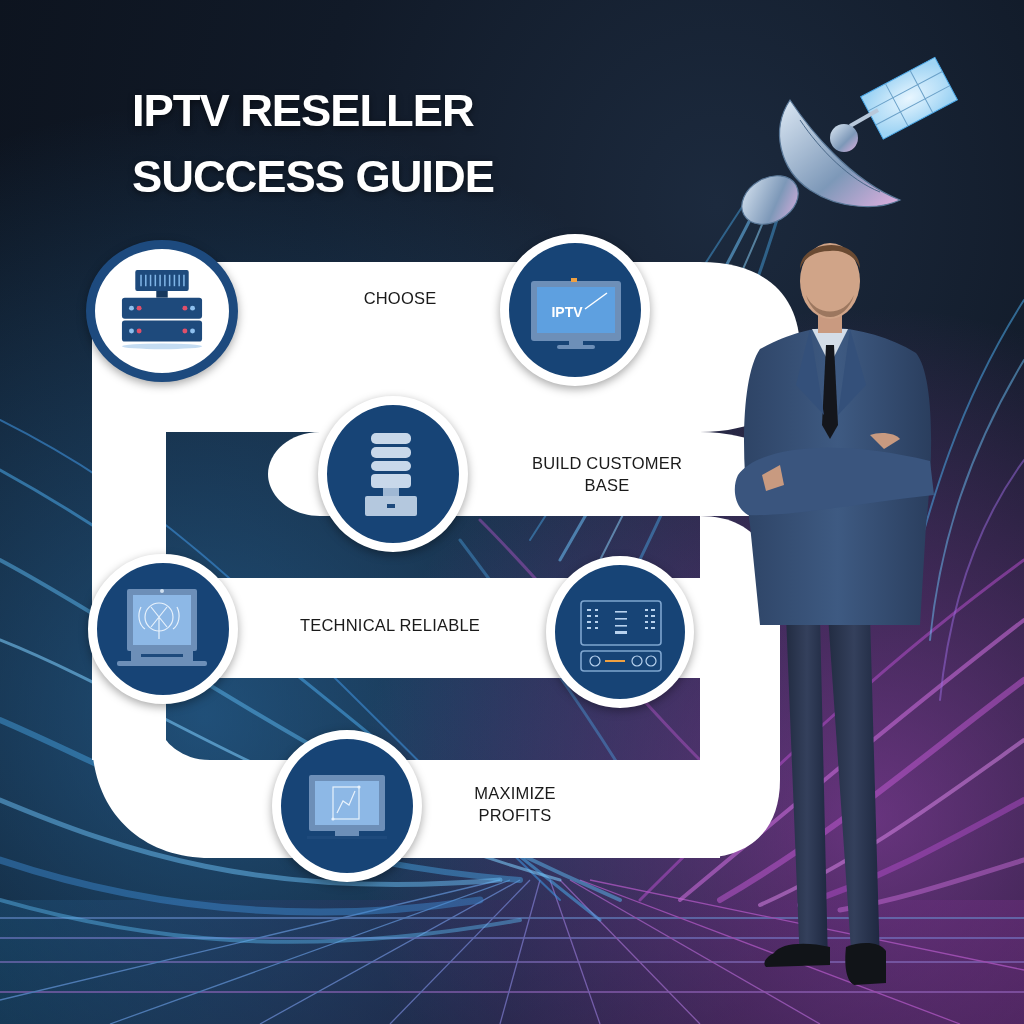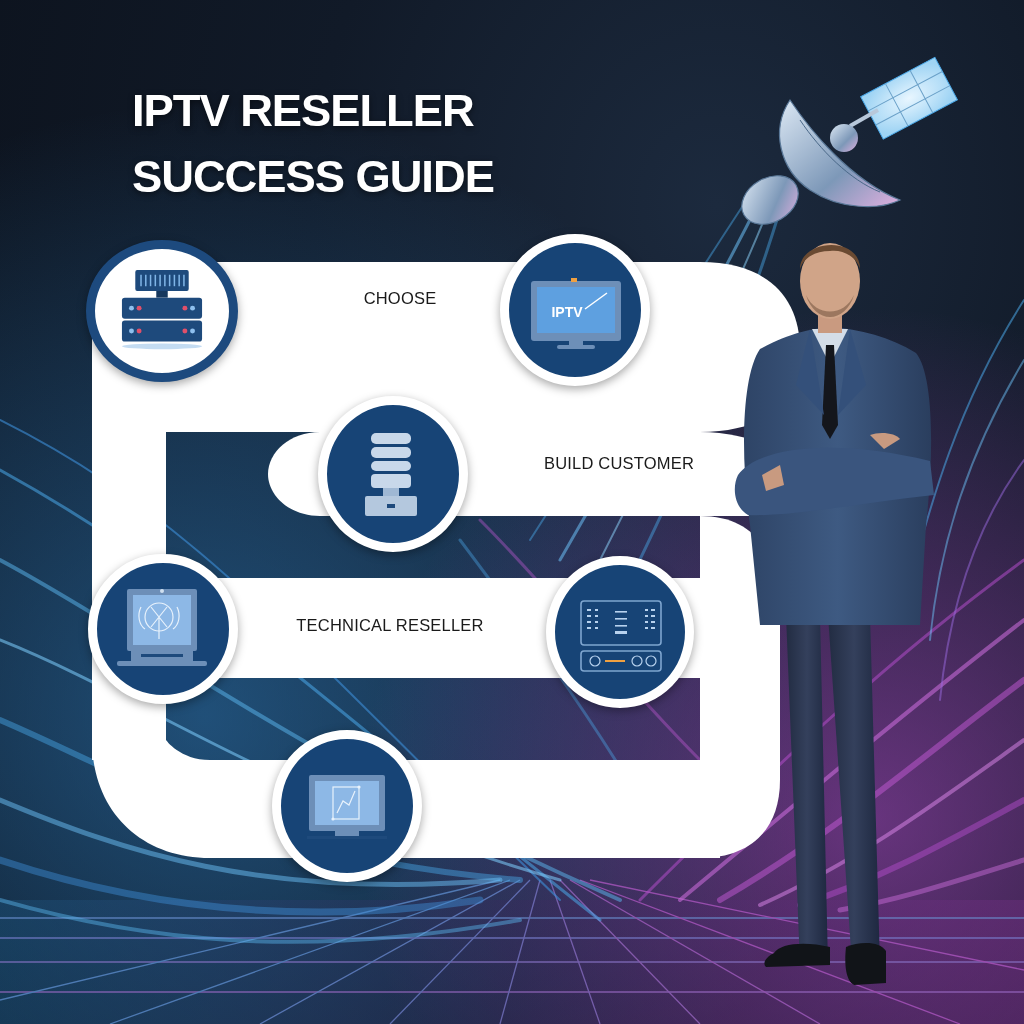--- a/index.html
+++ b/index.html
@@ -110,25 +110,30 @@
   </svg>
 
   <div class="title">
     <span class="l">IPTV RESELLER</span>
     <span class="l">SUCCESS GUIDE</span>
   </div>
 
   <div class="label" style="left:300px;top:287px;width:200px;text-align:center;">
     <div>CHOOSE</div>
   </div>
-  <div class="label" style="left:514px;top:452px;width:210px;">
+  <div class="label" style="left:502px;top:452px;width:210px;">
     <div>BUILD CUSTOMER</div>
+    <div>BASE</div>
   </div>
   <div class="label" style="left:270px;top:614px;width:240px;">
-    <div>TECHNICAL RESELLER</div>
+    <div>TECHNICAL RELIABLE</div>
+  </div>
+  <div class="label" style="left:440px;top:782px;width:150px;">
+    <div>MAXIMIZE</div>
+    <div>PROFITS</div>
   </div>
 
   <div class="node dark-ring" style="left:86px;top:240px;width:152px;height:142px;">
     <svg viewBox="0 0 140 130">
       <rect x="42" y="22" width="56" height="22" rx="2" fill="#1e4a7c"></rect>
       <g stroke="#7fb4e6" stroke-width="1.6">
         <line x1="48" y1="27" x2="48" y2="39"></line>
           <line x1="53" y1="27" x2="53" y2="39"></line>
           <line x1="58" y1="27" x2="58" y2="39"></line>
         <line x1="63" y1="27" x2="63" y2="39"></line>

